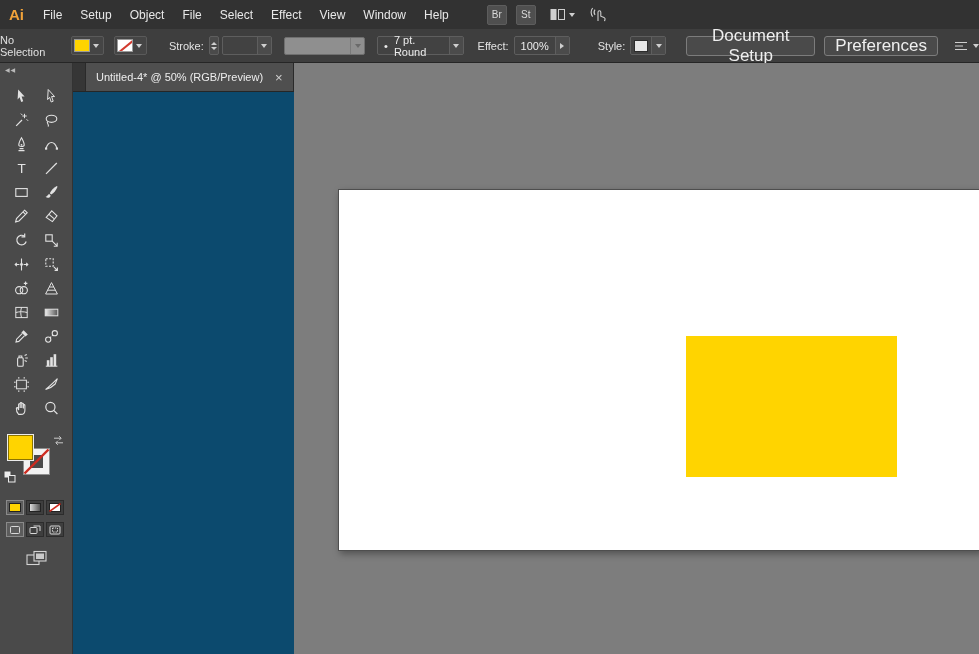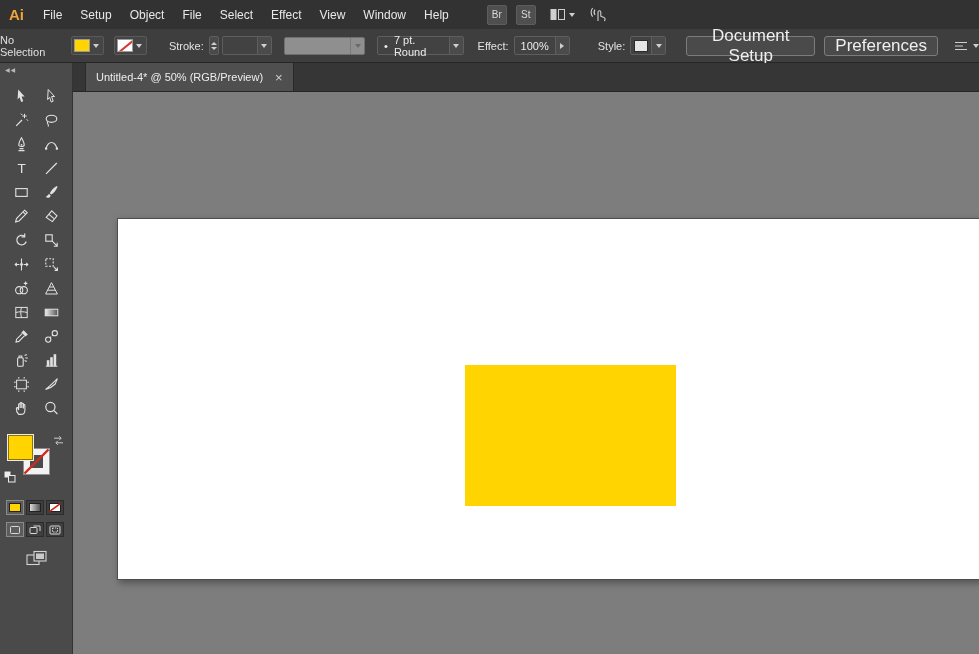--- a/index.html
+++ b/index.html
@@ -56,21 +56,21 @@
   .fs .fill-ind { position:absolute; left:7px; top:0; width:27px; height:27px; background:#FFD400;
                   border:1px solid #ECECEC; box-shadow:inset 0 0 0 1px rgba(0,0,0,.45); z-index:2; }
   .fs .swap { position:absolute; left:52px; top:1px; z-index:3; }
   .fs .defaults { position:absolute; left:3px; top:36px; z-index:3; }
   .crow { display:flex; gap:2px; padding:10px 0 0 6px; }
   .cbtn { width:18px; height:15px; background:#3E3E3E; border:1px solid #2c2c2c; display:flex; align-items:center; justify-content:center; }
   .cbtn.active { background:#5c5c5c; border-color:#8a8a8a; }
   .mrow { display:flex; gap:2px; padding:7px 0 0 6px; }
   .screenmode { margin:13px 0 0 26px; }
   
-  .content { flex:1; display:flex; flex-direction:column; min-width:0; }
+  .content { flex:1; display:flex; flex-direction:row; min-width:0; }
   .tabbar { height:29px; background:#363636; border-bottom:1px solid #262626; display:flex; align-items:stretch; flex:none; }
   .tab { margin-left:12px; background:#4F4F4F; border-right:1px solid #2a2a2a; border-left:1px solid #2a2a2a;
          display:flex; align-items:center; padding:0 10px; gap:12px; color:#EDEDED; font-size:11px; }
   .tab .close { color:#cfcfcf; font-size:13px; line-height:1; cursor:default; }
   .canvas { flex:1; position:relative; background:#7D7D7D; overflow:hidden; }
   .artboard { position:absolute; left:44px; right:-2px; top:126px; height:362px; background:#FFFFFF;
               border:1px solid #4e4e4e; box-shadow:2px 3px 7px rgba(0,0,0,.35); }
   .shape { position:absolute; left:347px; top:146px; width:211px; height:141px; background:#FFD400; }
 </style>
 </head>

